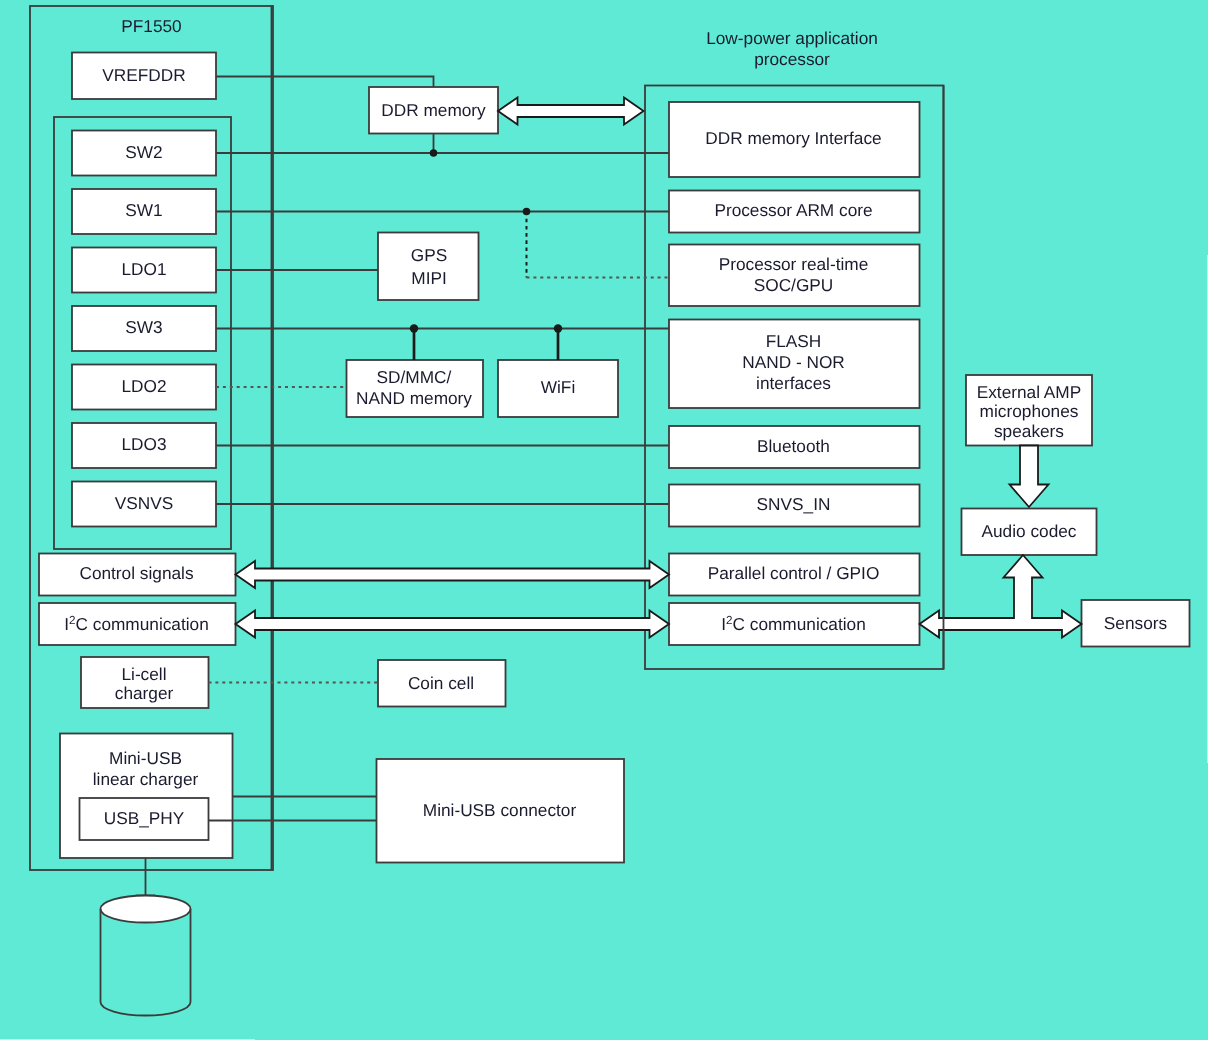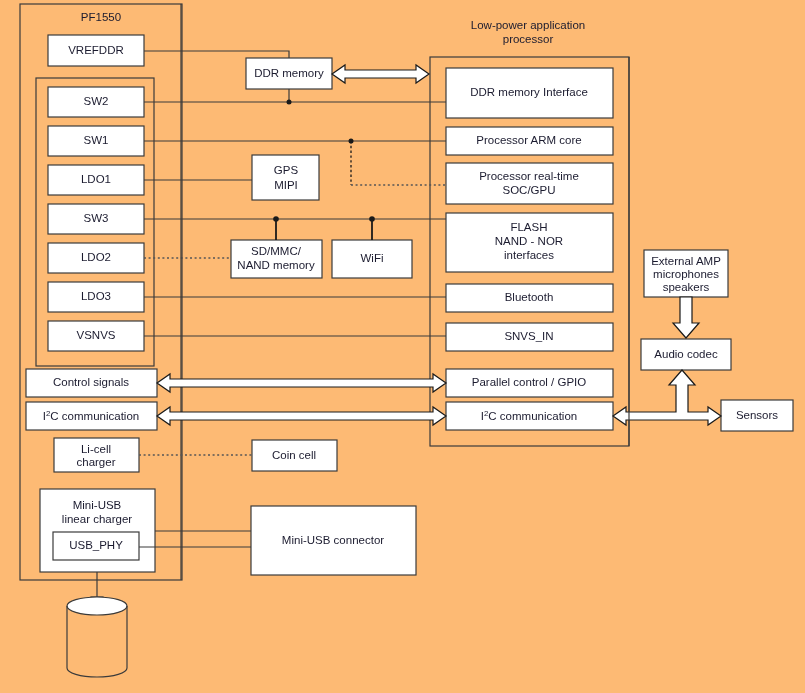--- a/index.html
+++ b/index.html
@@ -1,17 +1,17 @@
 <!DOCTYPE html>
 <html><head>
 <meta charset="utf-8">
 <style>
   html,body{margin:0;padding:0;background:#ffffff;}
   body{font-family:"Liberation Sans", sans-serif;}
-  #canvas{position:relative;width:805px;height:693px;background:#fdba74;overflow:hidden;text-align:center;}
+  #canvas{position:relative;width:805px;height:693px;background:#5eead4;overflow:hidden;text-align:center;}
   svg#diagram{position:absolute;left:0;top:0;width:805px;height:693px;}
   .bx{fill:#ffffff;stroke:#3b3b3b;stroke-width:1.2;}
   .bx-outer{fill:none;stroke:#3b3b3b;stroke-width:1.2;}
   .ln{stroke:#3b3b3b;stroke-width:1.2;fill:none;}
   .ln-thick{stroke:#1a1a1a;stroke-width:1.8;fill:none;}
   .ln-dot{stroke:#555555;stroke-width:1.3;fill:none;stroke-dasharray:2 2.6;}
   .ln-dash-v{stroke:#1a1a1a;stroke-width:1.3;fill:none;stroke-dasharray:2.4 2.4;}
   .harrow{fill:#ffffff;stroke:#1a1a1a;stroke-width:1.2;}
   .jdot{fill:#1a1a1a;}
   .txt{font-family:"Liberation Sans", sans-serif;font-size:11.5px;fill:#1b1b2f;

